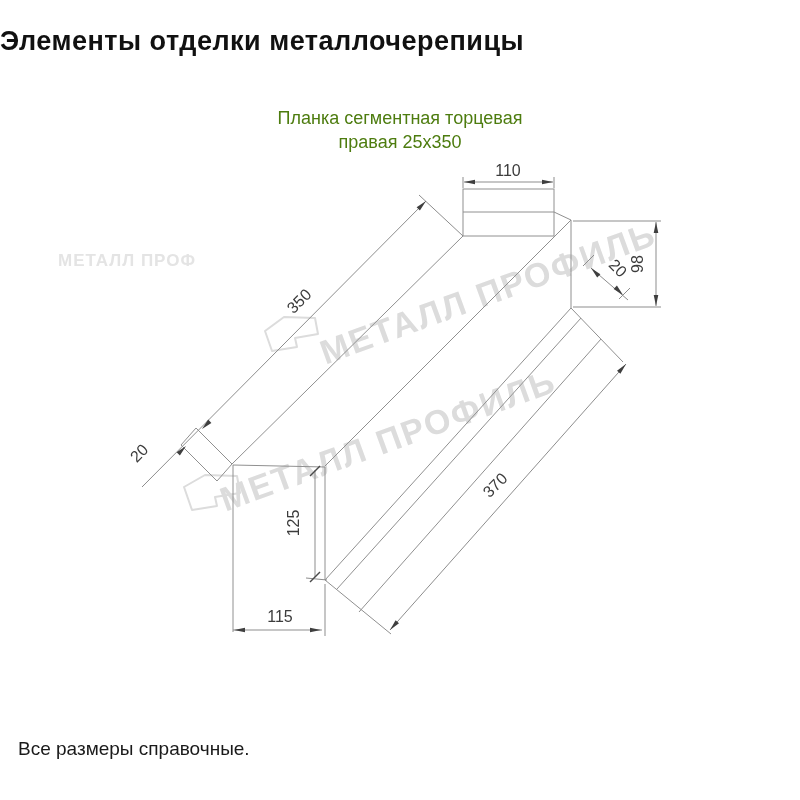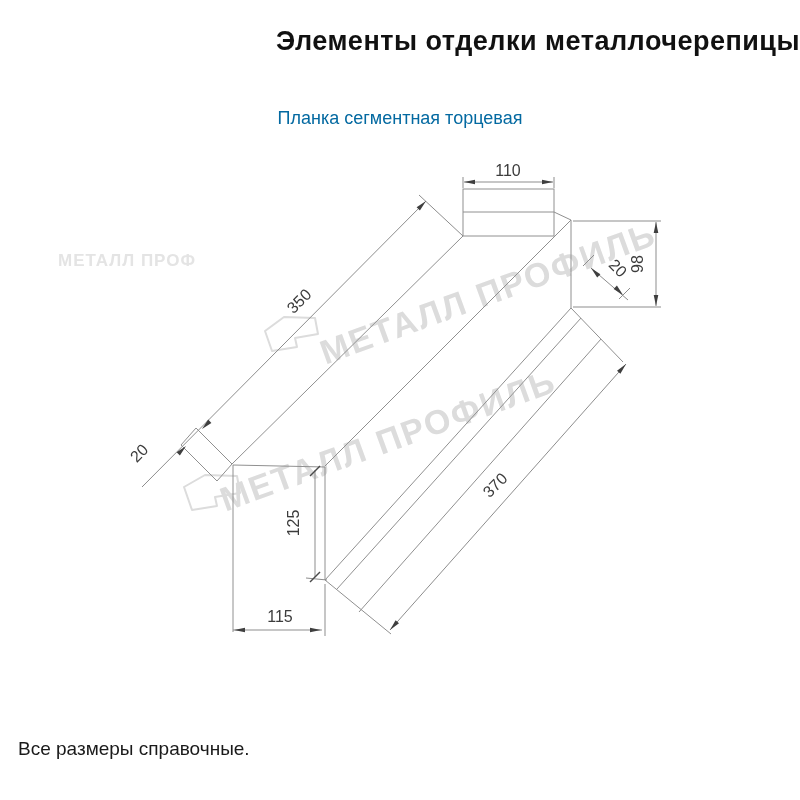--- a/index.html
+++ b/index.html
@@ -1,21 +1,21 @@
 <!DOCTYPE html>
 <html><head>
 <meta charset="utf-8">
 <style>
   html,body{margin:0;padding:0;background:#ffffff;}
   body{width:800px;height:800px;position:relative;font-family:"Liberation Sans",sans-serif;overflow:hidden;}
   .page{position:absolute;inset:0;background:#fff;}
-  .title{position:absolute;top:26px;left:0;width:100%;text-align:right;
+  .title{position:absolute;top:26px;left:0;width:100%;text-align:left;
          font-size:27px;font-weight:bold;color:#111111;letter-spacing:.5px;}
   .subtitle{position:absolute;top:106px;left:0;width:100%;text-align:center;
-            font-size:18px;color:#0369a1;line-height:24px;}
+            font-size:18px;color:#4d7c0f;line-height:24px;}
   .drawing{position:absolute;top:0;left:0;}
   .notes{position:absolute;left:18px;top:738px;font-size:19px;color:#1a1a1a;line-height:21px;}
   svg text.dim{font-family:"Liberation Sans",sans-serif;font-size:16px;fill:#3c3c3c;}
   svg text.wm{font-family:"Liberation Sans",sans-serif;font-size:34px;font-weight:600;
               fill:#dcdcdc;letter-spacing:2px;}
   svg text.wm-frag{font-family:"Liberation Sans",sans-serif;font-size:17px;font-weight:600;
               fill:#e4e4e4;letter-spacing:1px;}
   svg .edge{stroke:#909090;stroke-width:1;fill:none;}
   svg .dimline{stroke:#8d8d8d;stroke-width:1;fill:none;}
   svg .arrow{fill:#3f3f3f;stroke:none;}
@@ -24,20 +24,21 @@
 </style>
 </head>
 <body>
 
 <div class="page">
 
   <div class="title">Элементы отделки металлочерепицы</div>
 
   <div class="subtitle">
     <div>Планка сегментная торцевая</div>
+    <div>правая 25х350</div>
   </div>
 
   <svg class="drawing" width="800" height="800" viewBox="0 0 800 800">
 
     <g>
       <text class="wm-frag" x="58" y="266">МЕТАЛЛ ПРОФ</text>
     </g>
     <g>
       <path class="logo" d="M265,331 L272,351 L297,347 L295,338 L318,334 L315,318 L284,317 Z"></path>
       <text class="wm" transform="translate(492,304) rotate(-20)" text-anchor="middle">МЕТАЛЛ ПРОФИЛЬ</text>

